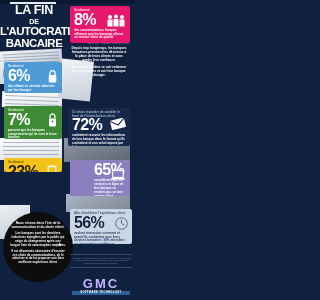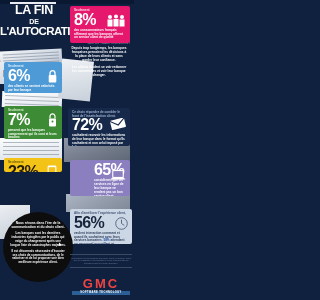--- a/index.html
+++ b/index.html
@@ -220,21 +220,21 @@
     text-align: center;
     border-top: 0.5px solid #3b4a63;
     border-bottom: 0.5px solid #3b4a63;
     padding: 1.5px 0;
   }
   .logo {
     position: absolute; left: 72px; top: 277px;
     width: 58px; text-align: center;
   }
   .logo .mark {
-    font-size: 13px; font-weight: bold; color: #ef4444;
+    font-size: 13px; font-weight: bold; color: #c4b5fd;
     letter-spacing: 2px; line-height: 1;
   }
   .logo .tag {
     font-size: 2.6px; font-weight: bold; color: #ffffff;
     background: #2b5f96; letter-spacing: .4px;
     margin-top: 0.5px; padding: 0.5px 0;
   }
 
   svg { display: block; }
 </style>
@@ -273,20 +273,21 @@
     </div>
   </div>
   <div class="photo ph-screen"></div>
   <div class="photo ph-office"></div>
   <div class="photo ph-left-low"></div>
 
   <div class="title-wrap">
     <div class="t-l1">LA FIN</div>
     <div class="t-l2">DE</div>
     <div class="t-l3">L'AUTOCRATIE</div>
+    <div class="t-l4">BANCAIRE</div>
   </div>
   <div class="t-sub">GMC SOFTWARE TECHNOLOGY</div>
 
   <div class="card" id="card-8">
     <div class="eyebrow">Seulement</div>
     <div class="pct">8%</div>
     <span class="icon">
       <svg width="20" height="13" viewBox="0 0 20 13">
         <circle cx="4" cy="3" r="2" fill="#ffffff"></circle>
         <rect x="1.5" y="5.5" width="5" height="7" fill="#ffffff"></rect>

